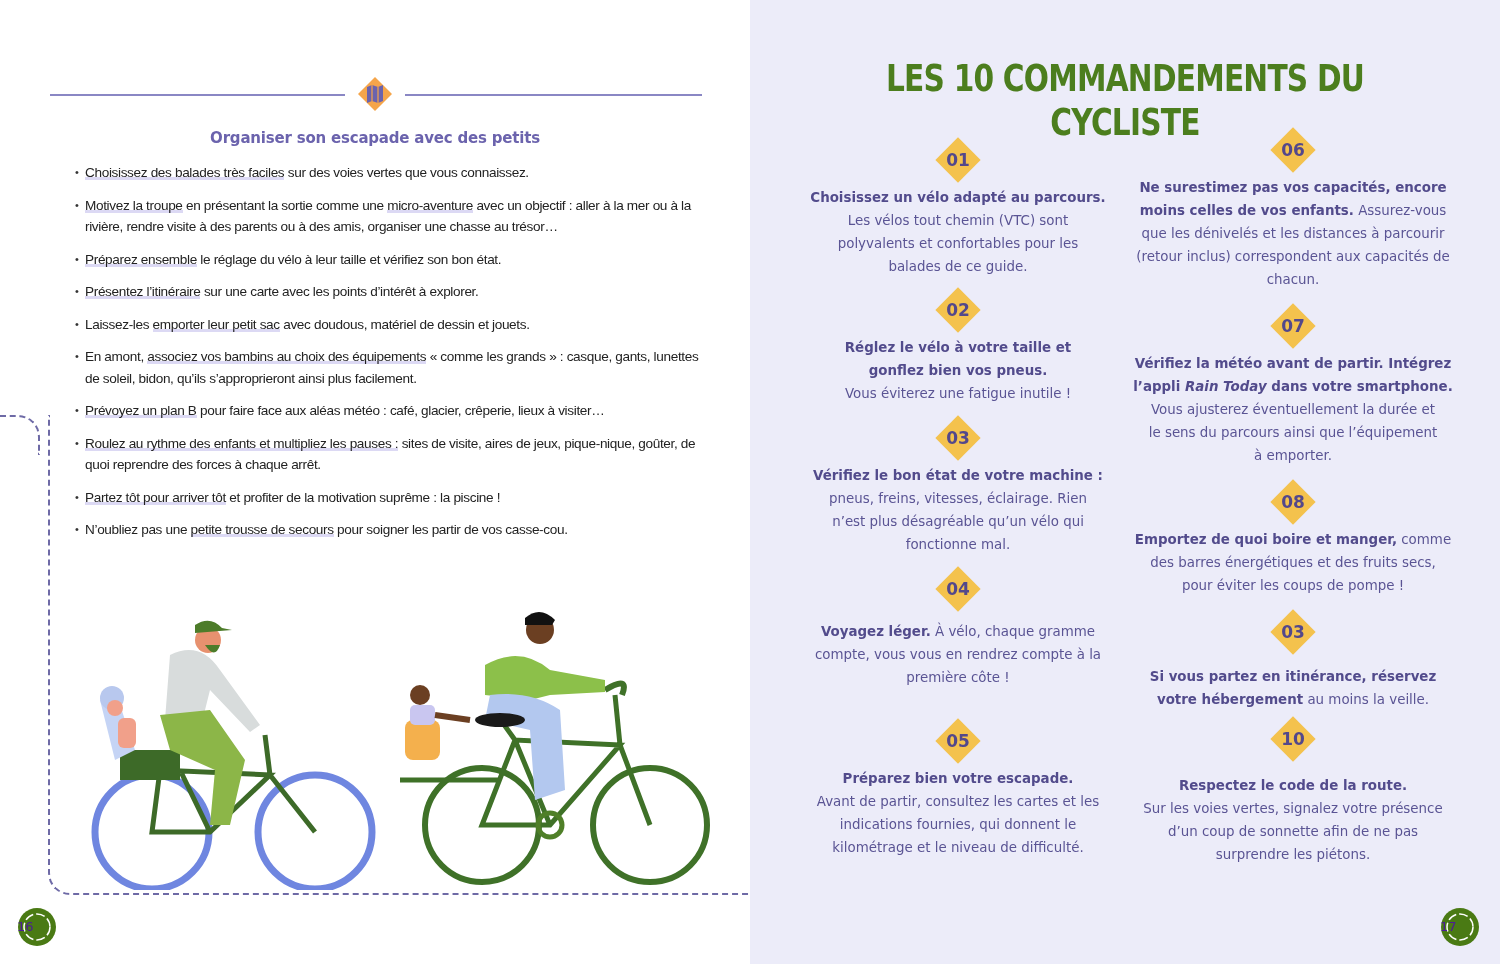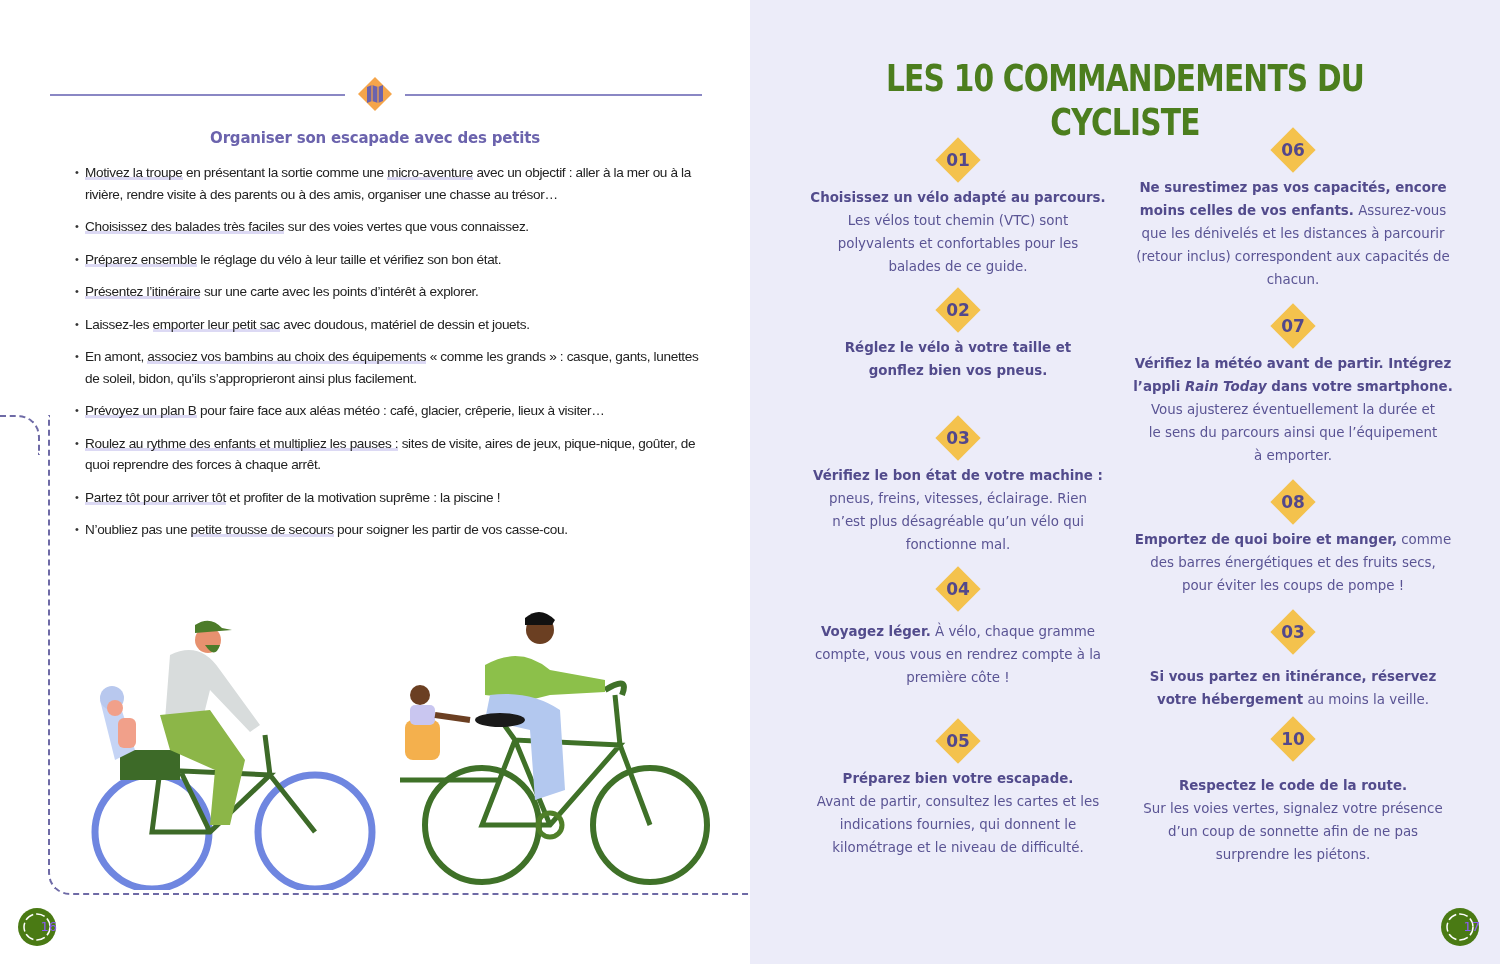--- a/index.html
+++ b/index.html
@@ -25,22 +25,22 @@
   .hl { background: linear-gradient(transparent 82%, #dcd9f4 82%); }
 
   .dash-frame { position: absolute; left: 48px; top: 415px; width: 720px; height: 480px;
     border-left: 2px dashed #6e6aa6; border-bottom: 2px dashed #6e6aa6; border-bottom-left-radius: 22px; }
   .dash-top { position: absolute; left: 0; top: 415px; width: 40px; height: 40px;
     border-top: 2px dashed #6e6aa6; border-right: 2px dashed #6e6aa6; border-top-right-radius: 22px; }
 
   .illus { position: absolute; left: 60px; top: 600px; width: 680px; height: 290px; }
 
   .badge { position: absolute; width: 40px; height: 40px; }
-  .badge .num { position: absolute; left: 0; top: 0; width: 40px; height: 40px; line-height: 40px; text-align: right;
-    color: #8b5cf6; font-size: 13px; font-family: "DejaVu Sans", sans-serif; }
+  .badge .num { position: absolute; left: 0; top: 0; width: 40px; height: 40px; line-height: 40px; text-align: left;
+    color: #4c1d95; font-size: 13px; font-family: "DejaVu Sans", sans-serif; }
 
   .main-title { position: absolute; left: 750px; width: 750px; top: 56px; text-align: center; color: #4c7e1e;
     font-family: "DejaVu Sans", sans-serif; font-weight: bold; font-size: 38px; letter-spacing: -1px;
     transform: scaleX(0.78); transform-origin: center; }
 
   .cmd { position: absolute; width: 330px; text-align: center; color: #5a5494;
     font-family: "DejaVu Sans", sans-serif; font-size: 13.4px; line-height: 23px; }
   .cmd .b { font-weight: bold; color: #524b8c; }
   .cmd .i { font-style: italic; }
   .num-d { position: relative; width: 46px; height: 46px; margin: 0 auto 3px; }
@@ -57,22 +57,22 @@
   <div class="rule r"></div>
   <svg class="diamond-icon" viewBox="0 0 40 40">
     <rect x="8" y="8" width="24" height="24" transform="rotate(45 20 20)" fill="#f5a54a"></rect>
     <path d="M12 13 L17 11 L23 13 L28 11 L28 27 L23 29 L17 27 L12 29 Z" fill="#6b63ad"></path>
     <path d="M17 11 L17 27 M23 13 L23 29" stroke="#f5a54a" stroke-width="1.2"></path>
   </svg>
 
   <div class="section-title">Organiser son escapade avec des petits</div>
 
   <ul class="tips">
+    <li><span class="hl">Choisissez des balades très faciles</span><span> sur des voies vertes que vous connaissez.</span></li>
     <li><span class="hl">Motivez la troupe</span><span> en présentant la sortie comme une </span><span class="hl">micro-aventure</span><span> avec un objectif : aller à la mer ou à la rivière, rendre visite à des parents ou à des amis, organiser une chasse au trésor…</span></li>
-    <li><span class="hl">Choisissez des balades très faciles</span><span> sur des voies vertes que vous connaissez.</span></li>
     <li><span class="hl">Préparez ensemble</span><span> le réglage du vélo à leur taille et vérifiez son bon état.</span></li>
     <li><span class="hl">Présentez l’itinéraire</span><span> sur une carte avec les points d’intérêt à explorer.</span></li>
     <li><span>Laissez-les </span><span class="hl">emporter leur petit sac</span><span> avec doudous, matériel de dessin et jouets.</span></li>
     <li><span>En amont, </span><span class="hl">associez vos bambins au choix des équipements</span><span> « comme les grands » : casque, gants, lunettes de soleil, bidon, qu’ils s’approprieront ainsi plus facilement.</span></li>
     <li><span class="hl">Prévoyez un plan B</span><span> pour faire face aux aléas météo : café, glacier, crêperie, lieux à visiter…</span></li>
     <li><span class="hl">Roulez au rythme des enfants et multipliez les pauses :</span><span> sites de visite, aires de jeux, pique-nique, goûter, de quoi reprendre des forces à chaque arrêt.</span></li>
     <li><span class="hl">Partez tôt pour arriver tôt</span><span> et profiter de la motivation suprême : la piscine !</span></li>
     <li><span>N’oubliez pas une </span><span class="hl">petite trousse de secours</span><span> pour soigner les partir de vos casse-cou.</span></li>
   </ul>
 
@@ -133,20 +133,21 @@
     </div>
   <div><span class="b">Choisissez un vélo adapté au parcours.</span></div>
   <div style="width:250px;margin:0 auto;">Les vélos tout chemin (VTC) sont polyvalents et confortables pour les balades de ce guide.</div>
 </div>
 
 <div class="cmd" style="left:793px;top:287px;">
   <div class="num-d">
       <span>02</span>
     </div>
   <div style="width:230px;margin:0 auto;"><span class="b">Réglez le vélo à votre taille et gonflez bien vos pneus.</span></div>
+  <div>Vous éviterez une fatigue inutile !</div>
 </div>
 
 <div class="cmd" style="left:793px;top:415px;">
   <div class="num-d">
       <span>03</span>
     </div>
   <div><span class="b">Vérifiez le bon état de votre machine :</span></div>
   <div style="width:290px;margin:0 auto;">pneus, freins, vitesses, éclairage. Rien n’est plus désagréable qu’un vélo qui fonctionne mal.</div>
 </div>
 

